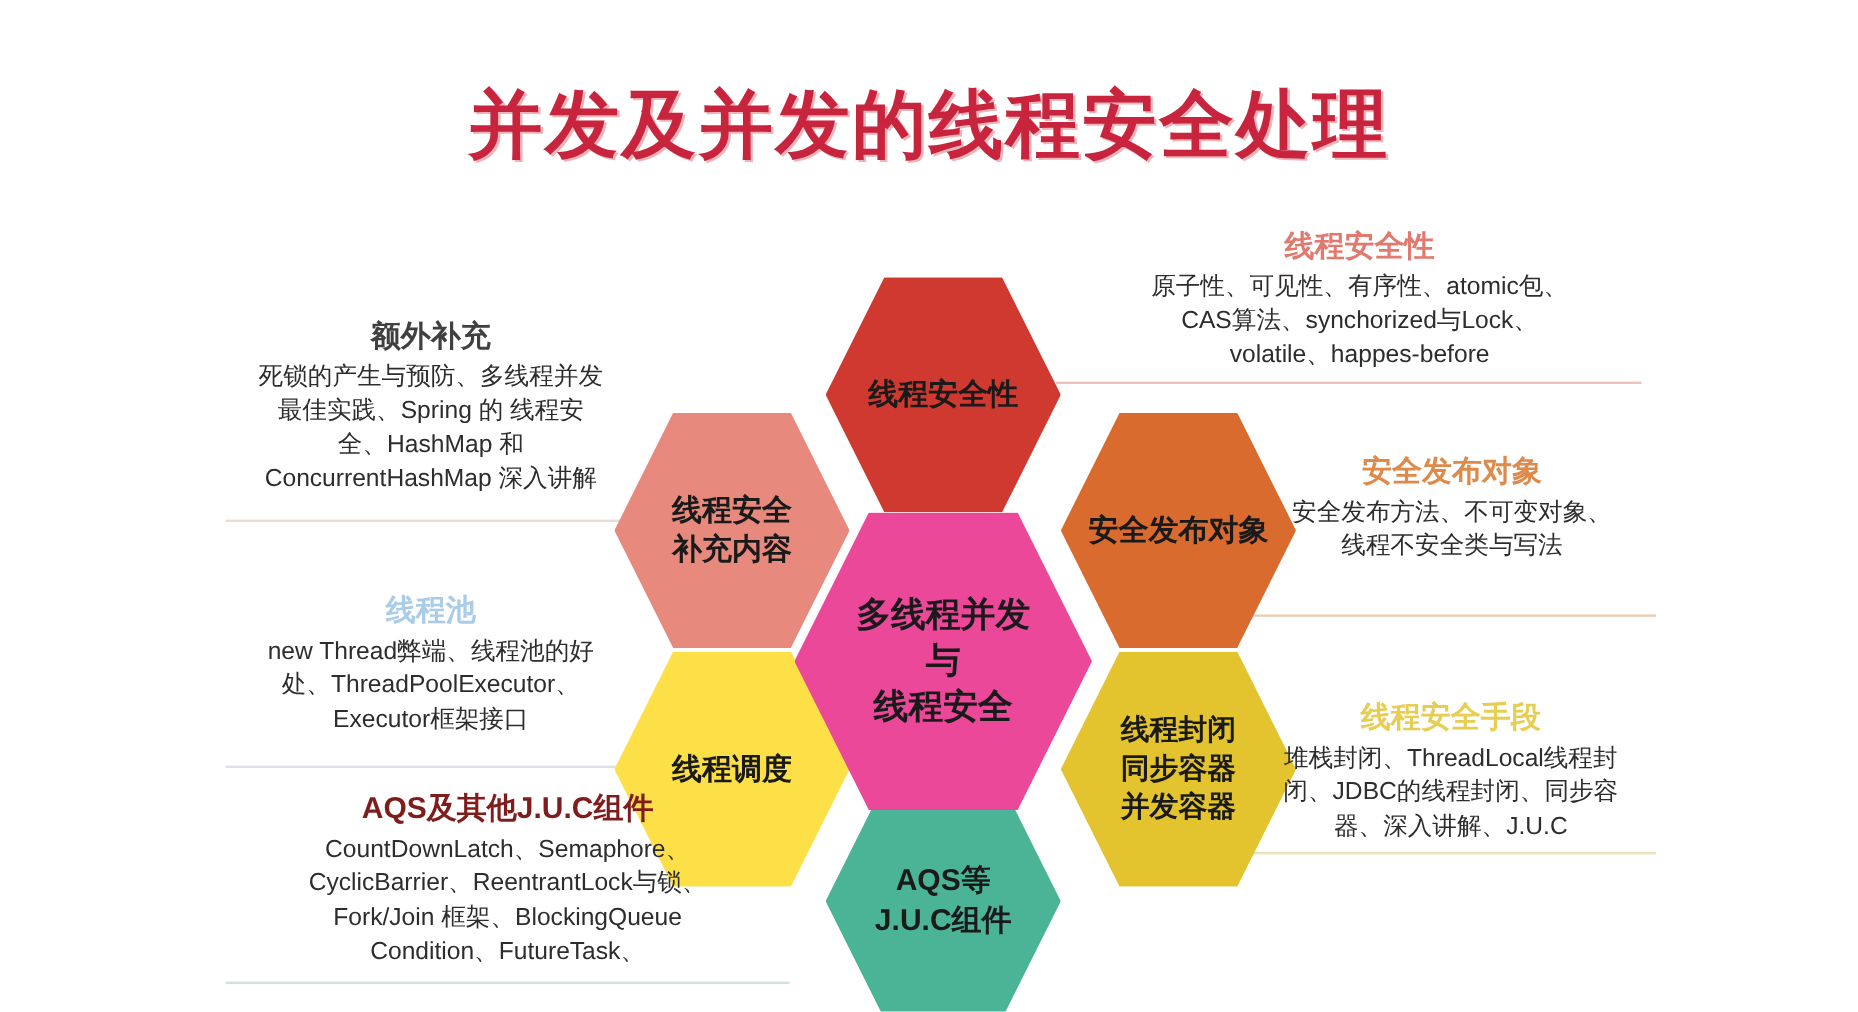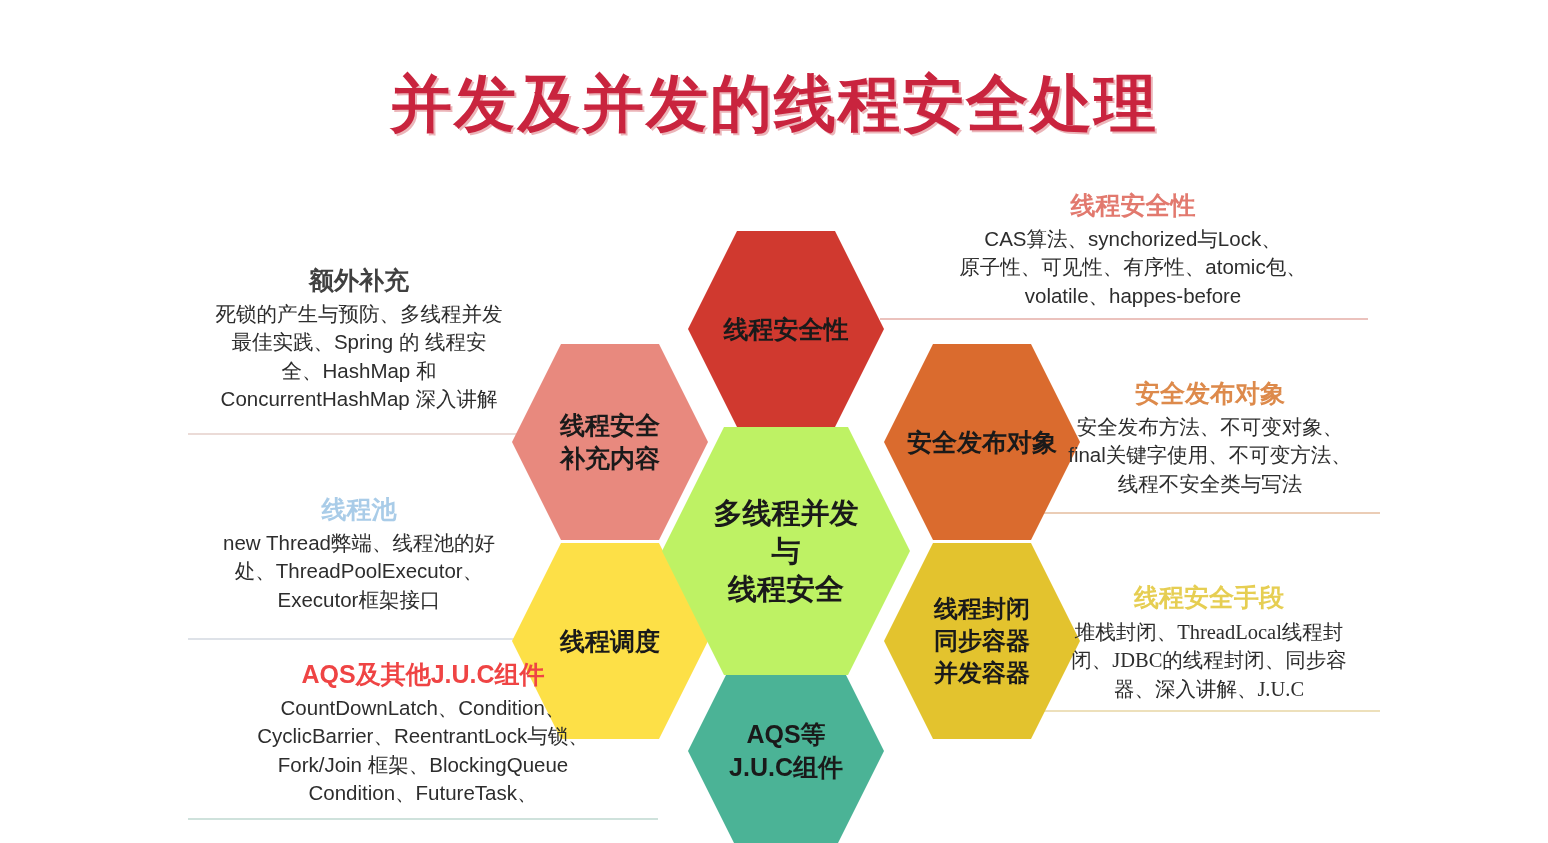--- a/index.html
+++ b/index.html
@@ -103,47 +103,46 @@
     <span>线程调度</span>
   </div>
 
   <div class="hex" style="left: 512px; top: 344px; width: 196px; height: 196px; font-size: 25px; background: rgb(232, 137, 126);">
     <div>
       <span>线程安全</span>
       <span>补充内容</span>
     </div>
   </div>
 
-  <div class="hex" style="left: 662px; top: 427px; width: 248px; height: 248px; font-size: 29px; background: #bef264;">
+  <div class="hex" style="left: 662px; top: 427px; width: 248px; height: 248px; font-size: 29px; background: #ec4899;">
     <div>
       <span>多线程并发</span>
       <span>与</span>
       <span>线程安全</span>
     </div>
   </div>
 
   <div class="block" style="left:898px;top:190px;width:470px;">
     <div class="head" style="color: rgb(226, 121, 110);">线程安全性</div>
     <div class="body">
+      <div>原子性、可见性、有序性、atomic包、</div>
       <div>CAS算法、synchorized与Lock、</div>
-      <div>原子性、可见性、有序性、atomic包、</div>
       <div>volatile、happes-before</div>
     </div>
   </div>
 
   <div class="block" style="left:1038px;top:378px;width:344px;">
     <div class="head" style="color: rgb(221, 138, 75);">安全发布对象</div>
     <div class="body">
       <div>安全发布方法、不可变对象、</div>
-      <div>final关键字使用、不可变方法、</div>
       <div>线程不安全类与写法</div>
     </div>
   </div>
 
-  <div class="block" style="left:1036px;top:583px;width:346px;font-family:Liberation Serif, serif;">
+  <div class="block" style="left:1036px;top:583px;width:346px;">
     <div class="head" style="color: rgb(230, 206, 82);">线程安全手段</div>
     <div class="body">
       <div>堆栈封闭、ThreadLocal线程封</div>
       <div>闭、JDBC的线程封闭、同步容</div>
       <div>器、深入讲解、J.U.C</div>
     </div>
   </div>
 
   <div class="block" style="left:186px;top:265px;width:346px;">
     <div class="head" style="color: #404040;">额外补充</div>
@@ -158,22 +157,22 @@
   <div class="block" style="left:186px;top:494px;width:346px;">
     <div class="head" style="color: rgb(169, 204, 232);">线程池</div>
     <div class="body">
       <div>new Thread弊端、线程池的好</div>
       <div>处、ThreadPoolExecutor、</div>
       <div>Executor框架接口</div>
     </div>
   </div>
 
   <div class="block" style="left:186px;top:659px;width:474px;">
-    <div class="head" style="color: #ef4444;">AQS及其他J.U.C组件</div>
+    <div class="head" style="color: #7f1d1d;">AQS及其他J.U.C组件</div>
     <div class="body">
-      <div>CountDownLatch、Condition、</div>
+      <div>CountDownLatch、Semaphore、</div>
       <div>CyclicBarrier、ReentrantLock与锁、</div>
       <div>Fork/Join 框架、BlockingQueue</div>
       <div>Condition、FutureTask、</div>
     </div>
   </div>
 
 </div>
 
 </body></html>

